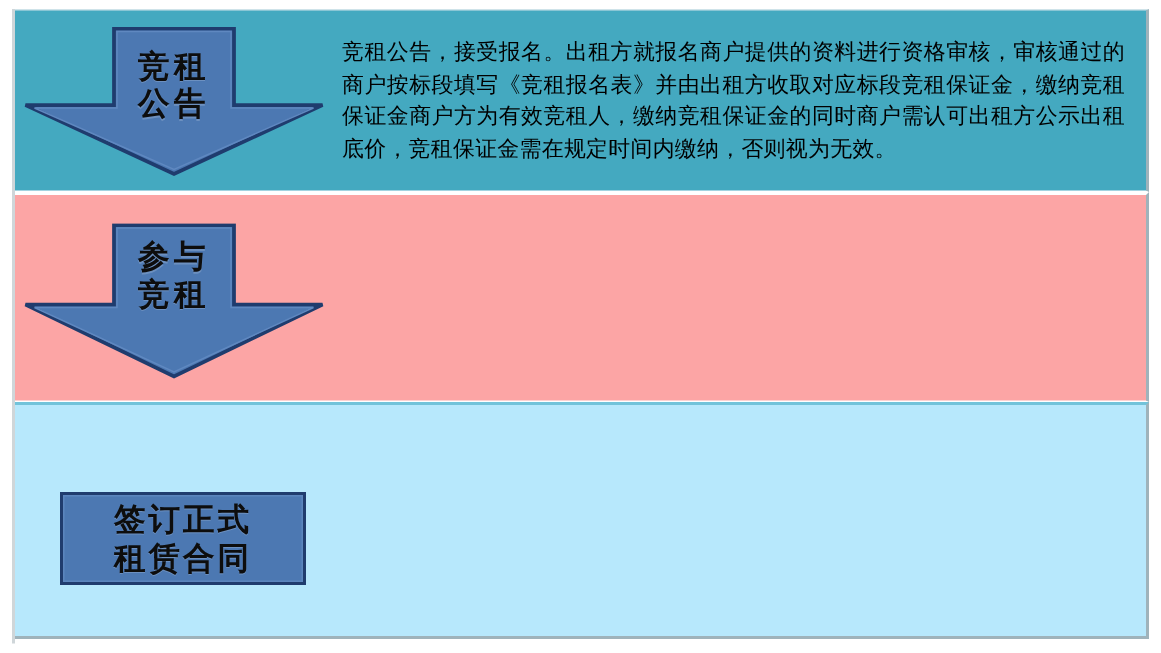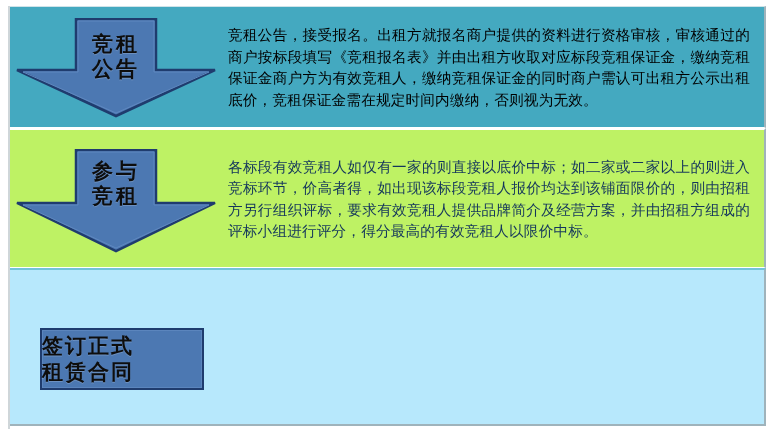--- a/index.html
+++ b/index.html
@@ -19,21 +19,21 @@
     background:#ffffff;
   }
   .row{
     position:relative;
     display:flex;
     box-sizing:border-box;
     border-right:2px solid #9fb3bb;
     border-bottom:1px solid #ffffff;
   }
   .row.r1{height:122px;background:#44a9c0;border-top:1px solid #cfe3e9;}
-  .row.r2{height:140px;background:#bef264;border-top:2px solid #ffffff;}
+  .row.r2{height:140px;background:#fca5a5;border-top:2px solid #ffffff;}
   .row.r3{height:158px;background:#b7e8fc;border-top:2px solid #72c3da;
           border-bottom:2px solid #9fb3bb;}
 
   .cell-shape{
     position:relative;
     width:212px;
     flex:0 0 212px;
     box-sizing:border-box;
   }
   .cell-text{
@@ -73,21 +73,21 @@
 
   
   .rect-wrap{
     position:absolute;
     left:30px;top:58px;
     width:164px;height:62px;
     background:#4c78b2;
     border:2px solid #1f3c6e;
     box-sizing:border-box;
     box-shadow:inset 0 0 0 1px #5b85bd;
-    display:flex;align-items:center;justify-content:flex-start;
+    display:flex;align-items:center;justify-content:center;
   }
   .rect-wrap .shape-label{
     position:static;
     letter-spacing:2px;
     font-size:21px;
     line-height:26px;
   }
 
   
   .body-text{
@@ -128,23 +128,20 @@
     <div class="cell-shape">
       <div class="arrow-wrap a2">
         <svg class="arrow-svg" viewBox="0 0 204 104" preserveAspectRatio="none" aria-hidden="true">
           <polygon points="62,1 142,1 142,54 201,54 102,102 3,54 62,54" fill="#4c78b2" stroke="#1f3c6e" stroke-width="2.5"></polygon>
           <polygon points="64,3 140,3 140,56 195,56 102,99 9,56 64,56" fill="none" stroke="#5f88c0" stroke-width="1"></polygon>
         </svg>
       </div>
       <div class="shape-label l2">参与
 竞租</div>
     </div>
-    <div class="cell-text">
-      <p class="body-text">各标段有效竞租人如仅有一家的则直接以底价中标；如二家或二家以上的则进入竞标环节，价高者得，如出现该标段竞租人报价均达到该铺面限价的，则由招租方另行组织评标，要求有效竞租人提供品牌简介及经营方案，并由招租方组成的评标小组进行评分，得分最高的有效竞租人以限价中标。</p>
-    </div>
   </div>
 
   <div class="row r3">
     <div class="cell-shape">
       <div class="rect-wrap">
         <div class="shape-label">签订正式
 租赁合同</div>
       </div>
     </div>
   </div>

